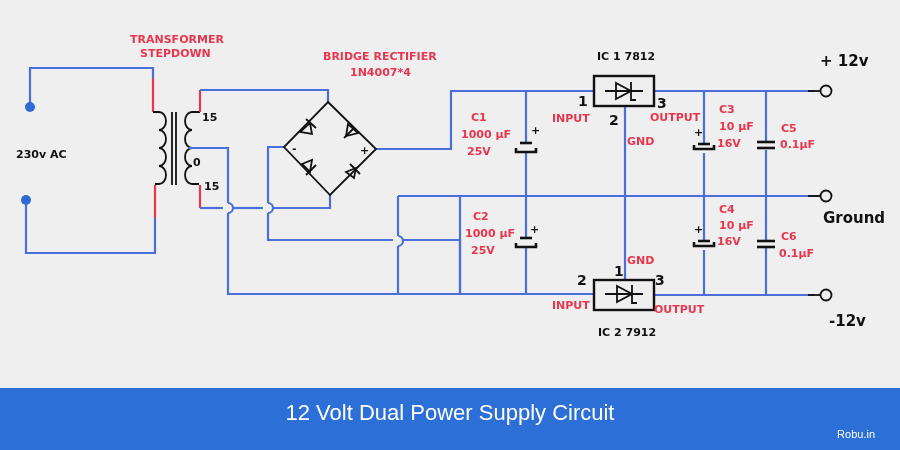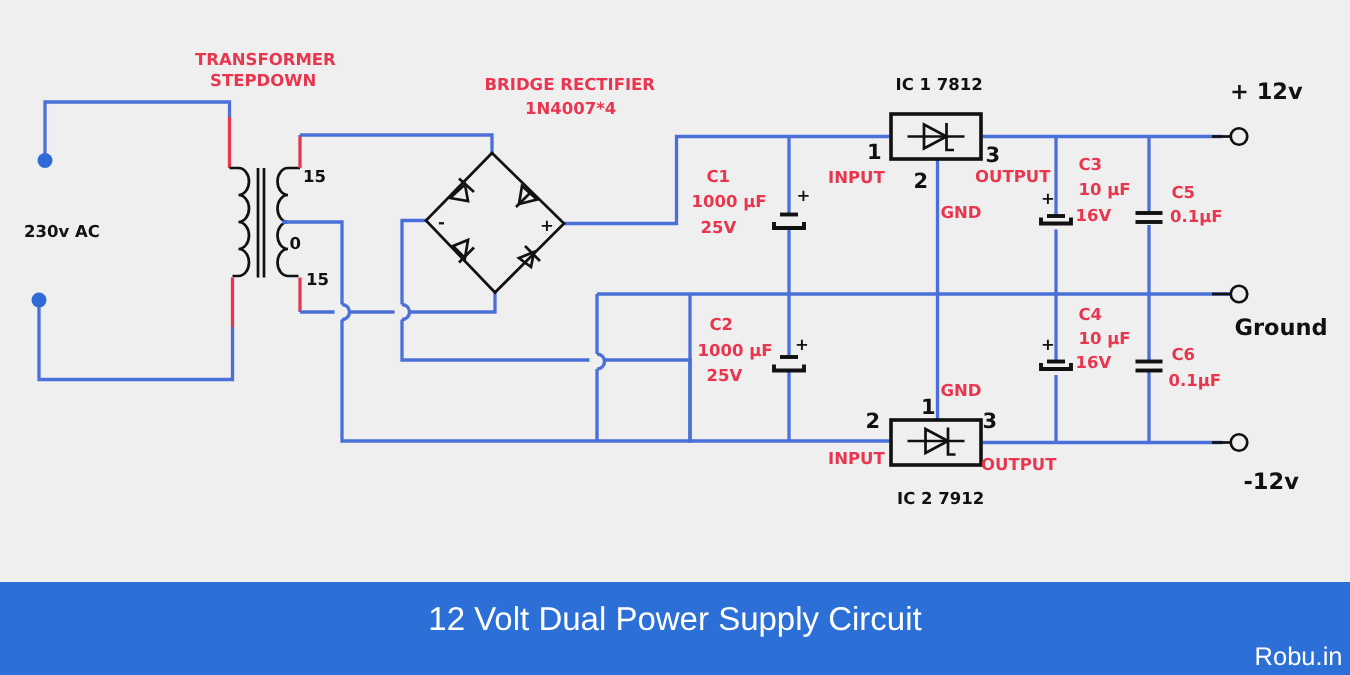--- a/index.html
+++ b/index.html
@@ -10,21 +10,21 @@
     .k { stroke: #111; stroke-width: 1.8; fill: none; }
     .kt { stroke: #111; stroke-width: 2.6; fill: none; }
     .lbl-red { fill: #e8364f; font-weight: bold; font-size: 11px; font-family: "DejaVu Sans", sans-serif; }
     .lbl-blk { fill: #111; font-weight: bold; font-size: 11px; font-family: "DejaVu Sans", sans-serif; }
     .lbl-big { fill: #111; font-weight: bold; font-size: 15px; font-family: "DejaVu Sans", sans-serif; }
     .lbl-pin { fill: #111; font-weight: bold; font-size: 14px; font-family: "DejaVu Sans", sans-serif; }
     .term { fill: #efefef; stroke: #111; stroke-width: 1.8; }
     .dot { fill: #2f6ad6; }
     #footer { position: absolute; left: 0; top: 388px; width: 900px; height: 62px; background: #2c6fd6; }
     #footer .title { position: absolute; left: 0; width: 900px; top: 12px; text-align: center; color: #fff; font-size: 22px; font-family: "Liberation Sans", sans-serif; }
-    #footer .brand { position: absolute; right: 5px; top: 40px; color: #fff; font-size: 17px; font-family: "Liberation Sans", sans-serif; }
+    #footer .brand { position: absolute; right: 25px; top: 40px; color: #fff; font-size: 11px; font-family: "Liberation Sans", sans-serif; }
   </style>
 </head>
 <body>
 
 <svg id="schem" viewBox="0 0 900 386">
 
   <g>
     <polyline class="w" points="30,105 30,68 153,68 153,78"></polyline>
     <polyline class="w" points="26,200 26,253 155,253 155,218"></polyline>
     <circle class="dot" cx="30" cy="107" r="5"></circle>

